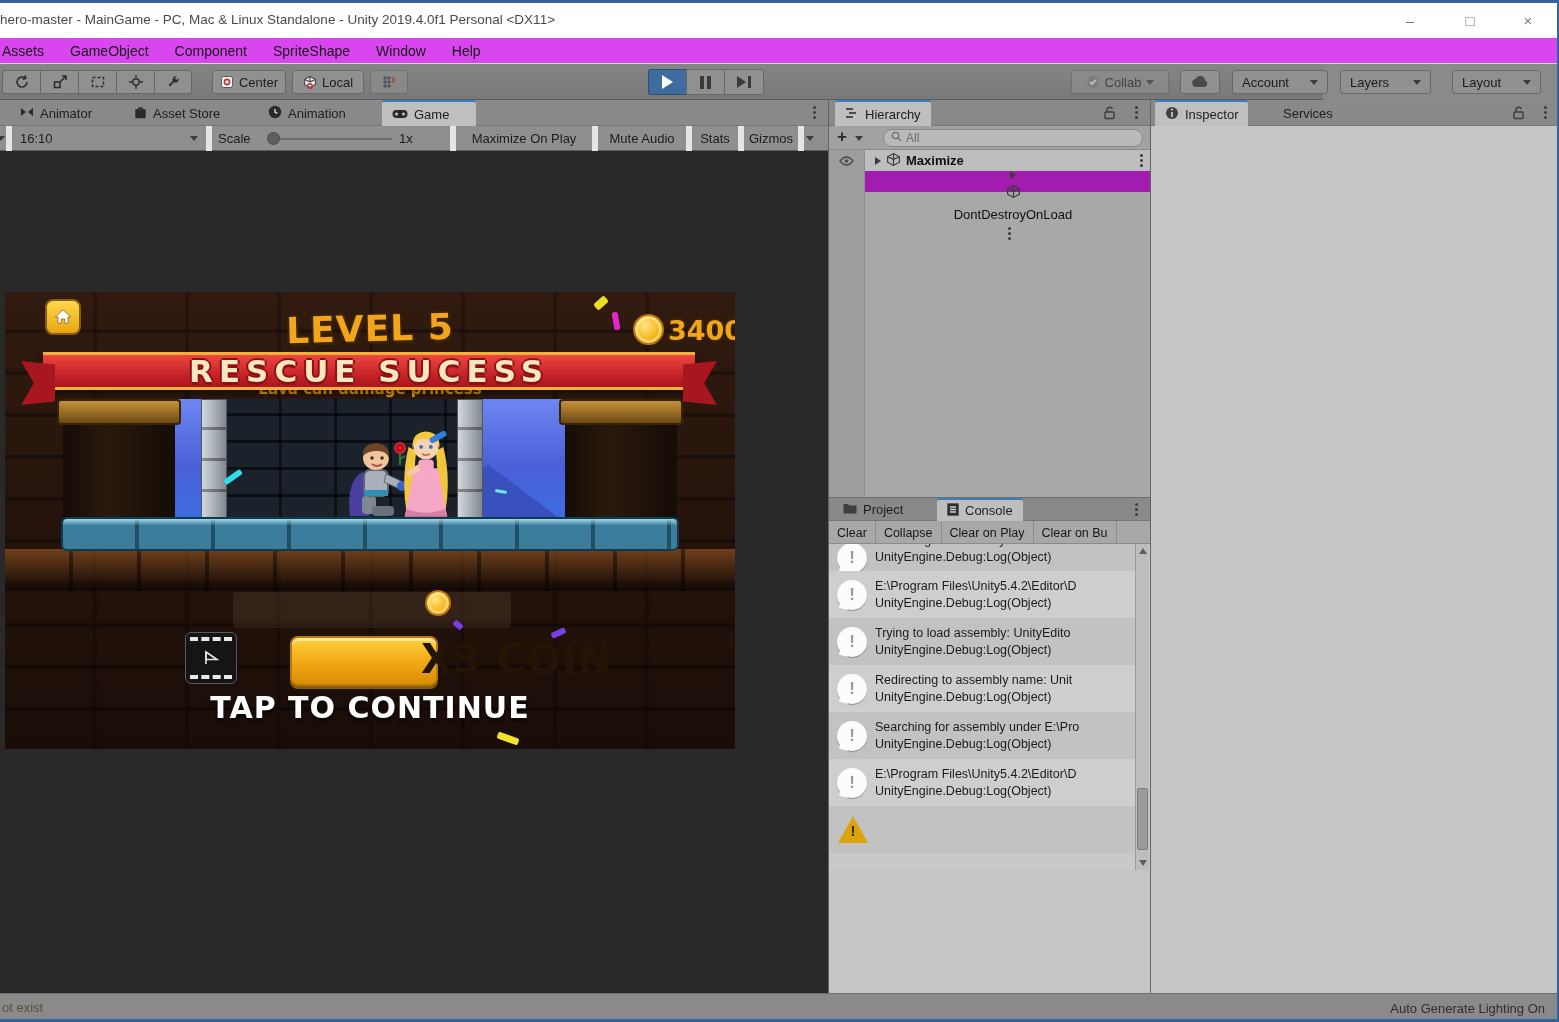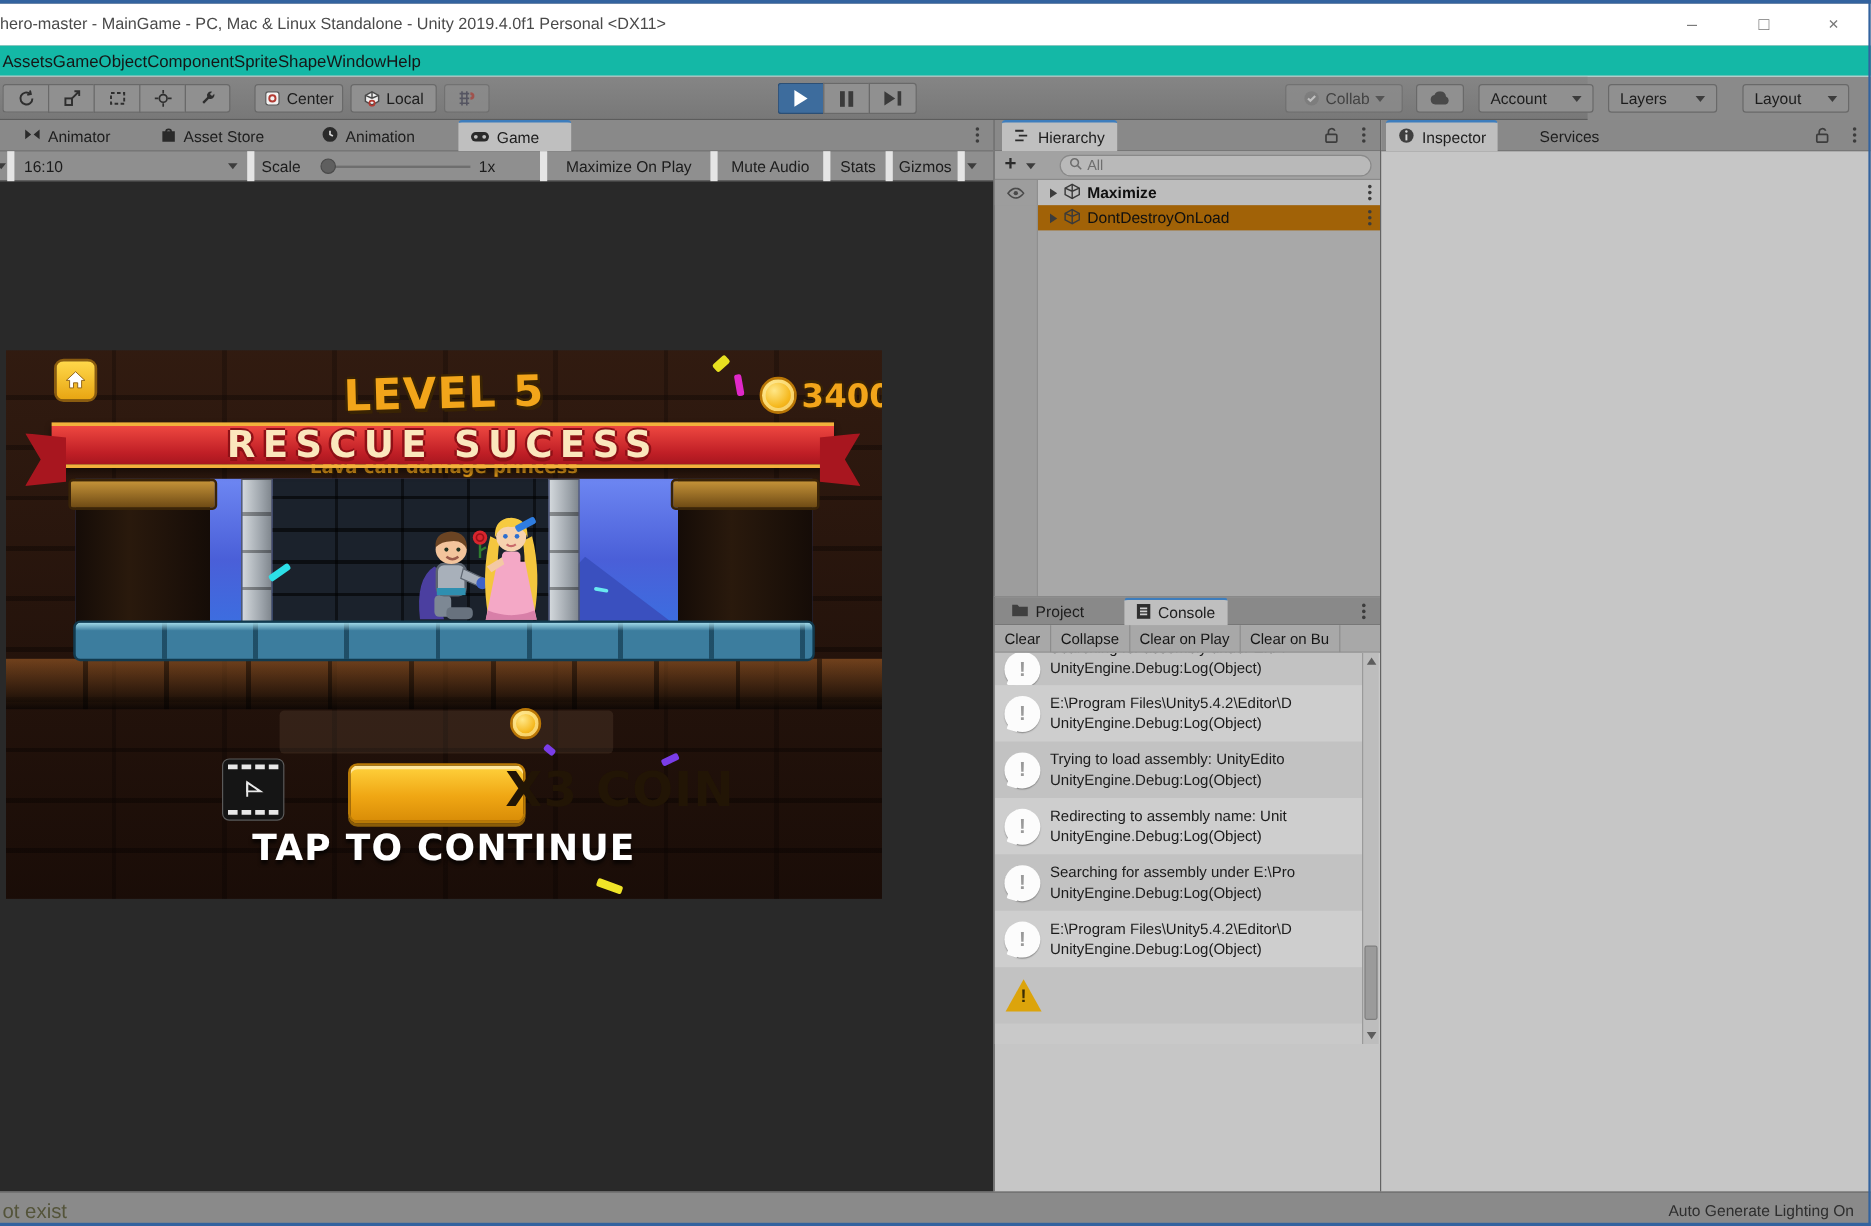--- a/index.html
+++ b/index.html
@@ -14,21 +14,21 @@
   .frame-bottom { left:0; bottom:0; width:1559px; height:3px; background:#33639f; z-index:50; }
 
   
   .titlebar { left:0; top:3px; width:1559px; height:35px; background:#ffffff; }
   .titlebar .title { position:absolute; left:0; top:9px; color:#4a4a4a; font-size:13.5px; white-space:nowrap; }
   .winbtn { position:absolute; top:6px; width:40px; height:24px; text-align:center; line-height:24px;
             color:#7a7a7a; font-size:15px; }
   .winbtn.min{ left:1390px;} .winbtn.max{ left:1450px;} .winbtn.close{ left:1508px;}
 
   
-  .menubar { left:0; top:38px; width:1559px; height:26px; background:#14b8a6; display:flex; align-items:center; padding-left:2px; border-bottom:1px solid #d5d5d5;}
+  .menubar { left:0; top:38px; width:1559px; height:26px; background:#d946ef; display:flex; align-items:center; gap:26px; padding-left:2px; border-bottom:1px solid #d5d5d5;}
   .menubar span { color:#161616; font-size:14px; }
 
   
   .toolbar { left:0; top:64px; width:1323px; height:36px; background:linear-gradient(#858585,#787878); border-bottom:1px solid #5c5c5c; }
   .tbtn { position:absolute; top:6px; height:24px; background:#909090; border:1px solid #696969; border-radius:3px;
           display:flex; align-items:center; justify-content:center; gap:5px; color:#1c1c1c; font-size:13px; }
   .tbtn.seg { border-radius:0; border-right:none; }
   .tbtn.seg.first { border-radius:3px 0 0 3px; }
   .tbtn.seg.last  { border-radius:0 3px 3px 0; border-right:1px solid #696969; }
   .tbtn svg { display:block; }
@@ -163,21 +163,21 @@
   .sarrow.down { bottom:4px; border-top:6px solid #5d5d5d; }
 
   
   .insp-panel { left:1150px; top:100px; width:409px; height:893px; background:#c6c6c6; border-left:1px solid #636363; }
   .insp-panel .services { position:absolute; left:132px; top:0; height:26px; display:flex; align-items:center; color:#1d1d1d; }
 
   .panel-lock { position:absolute; top:5px; } .panel-kebab { position:absolute; top:6px; }
 
   
   .statusbar { left:0; top:993px; width:1559px; height:29px; background:#8a8a8a; border-top:1px solid #6f6f6f; }
-  .statusbar .left { position:absolute; left:2px; top:6px; color:#54543a; font-size:17px; }
+  .statusbar .left { position:absolute; left:2px; top:6px; color:#54543a; font-size:13px; }
   .statusbar .right { position:absolute; right:14px; top:7px; color:#2e2e2e; font-size:13px; }
 </style>
 </head>
 <body>
 
 <div class="abs frame-top"></div>
 <div class="abs frame-right"></div>
 <div class="abs frame-bottom"></div>
 
 <div class="abs titlebar">
@@ -510,21 +510,21 @@
         <i></i>
         <i></i>
       </span>
   </div>
   <div class="hrow-eye" style="top:50px;">
     <svg width="15" height="10" viewBox="0 0 15 10">
         <path d="M1 5q6.5-8 13 0Q7.5 13 1 5z" fill="none" stroke="#4a4a4a" stroke-width="1.3"></path>
         <circle cx="7.5" cy="5" r="1.8" fill="#4a4a4a"></circle>
       </svg>
   </div>
-  <div class="hrow" style="top:71px;background:#a16207;">
+  <div class="hrow" style="top:71px;background:#a21caf;flex-direction:column;">
     <span class="tri"></span>
     <span><svg width="15" height="15" viewBox="0 0 14 14" fill="none" stroke="#3a3a3a" stroke-width="1.1">
           <polygon points="7,1.5 12.5,4.5 12.5,9.5 7,12.5 1.5,9.5 1.5,4.5"></polygon>
           <path d="M7 1.5v5.4M1.5 4.5l5.5 2.4M12.5 4.5L7 6.9M7 6.9v5.6"></path>
         </svg></span>
     <span class="name">DontDestroyOnLoad</span>
     <span class="kebab-dots" style="margin-right:8px;">
         <i></i>
         <i></i>
         <i></i>

